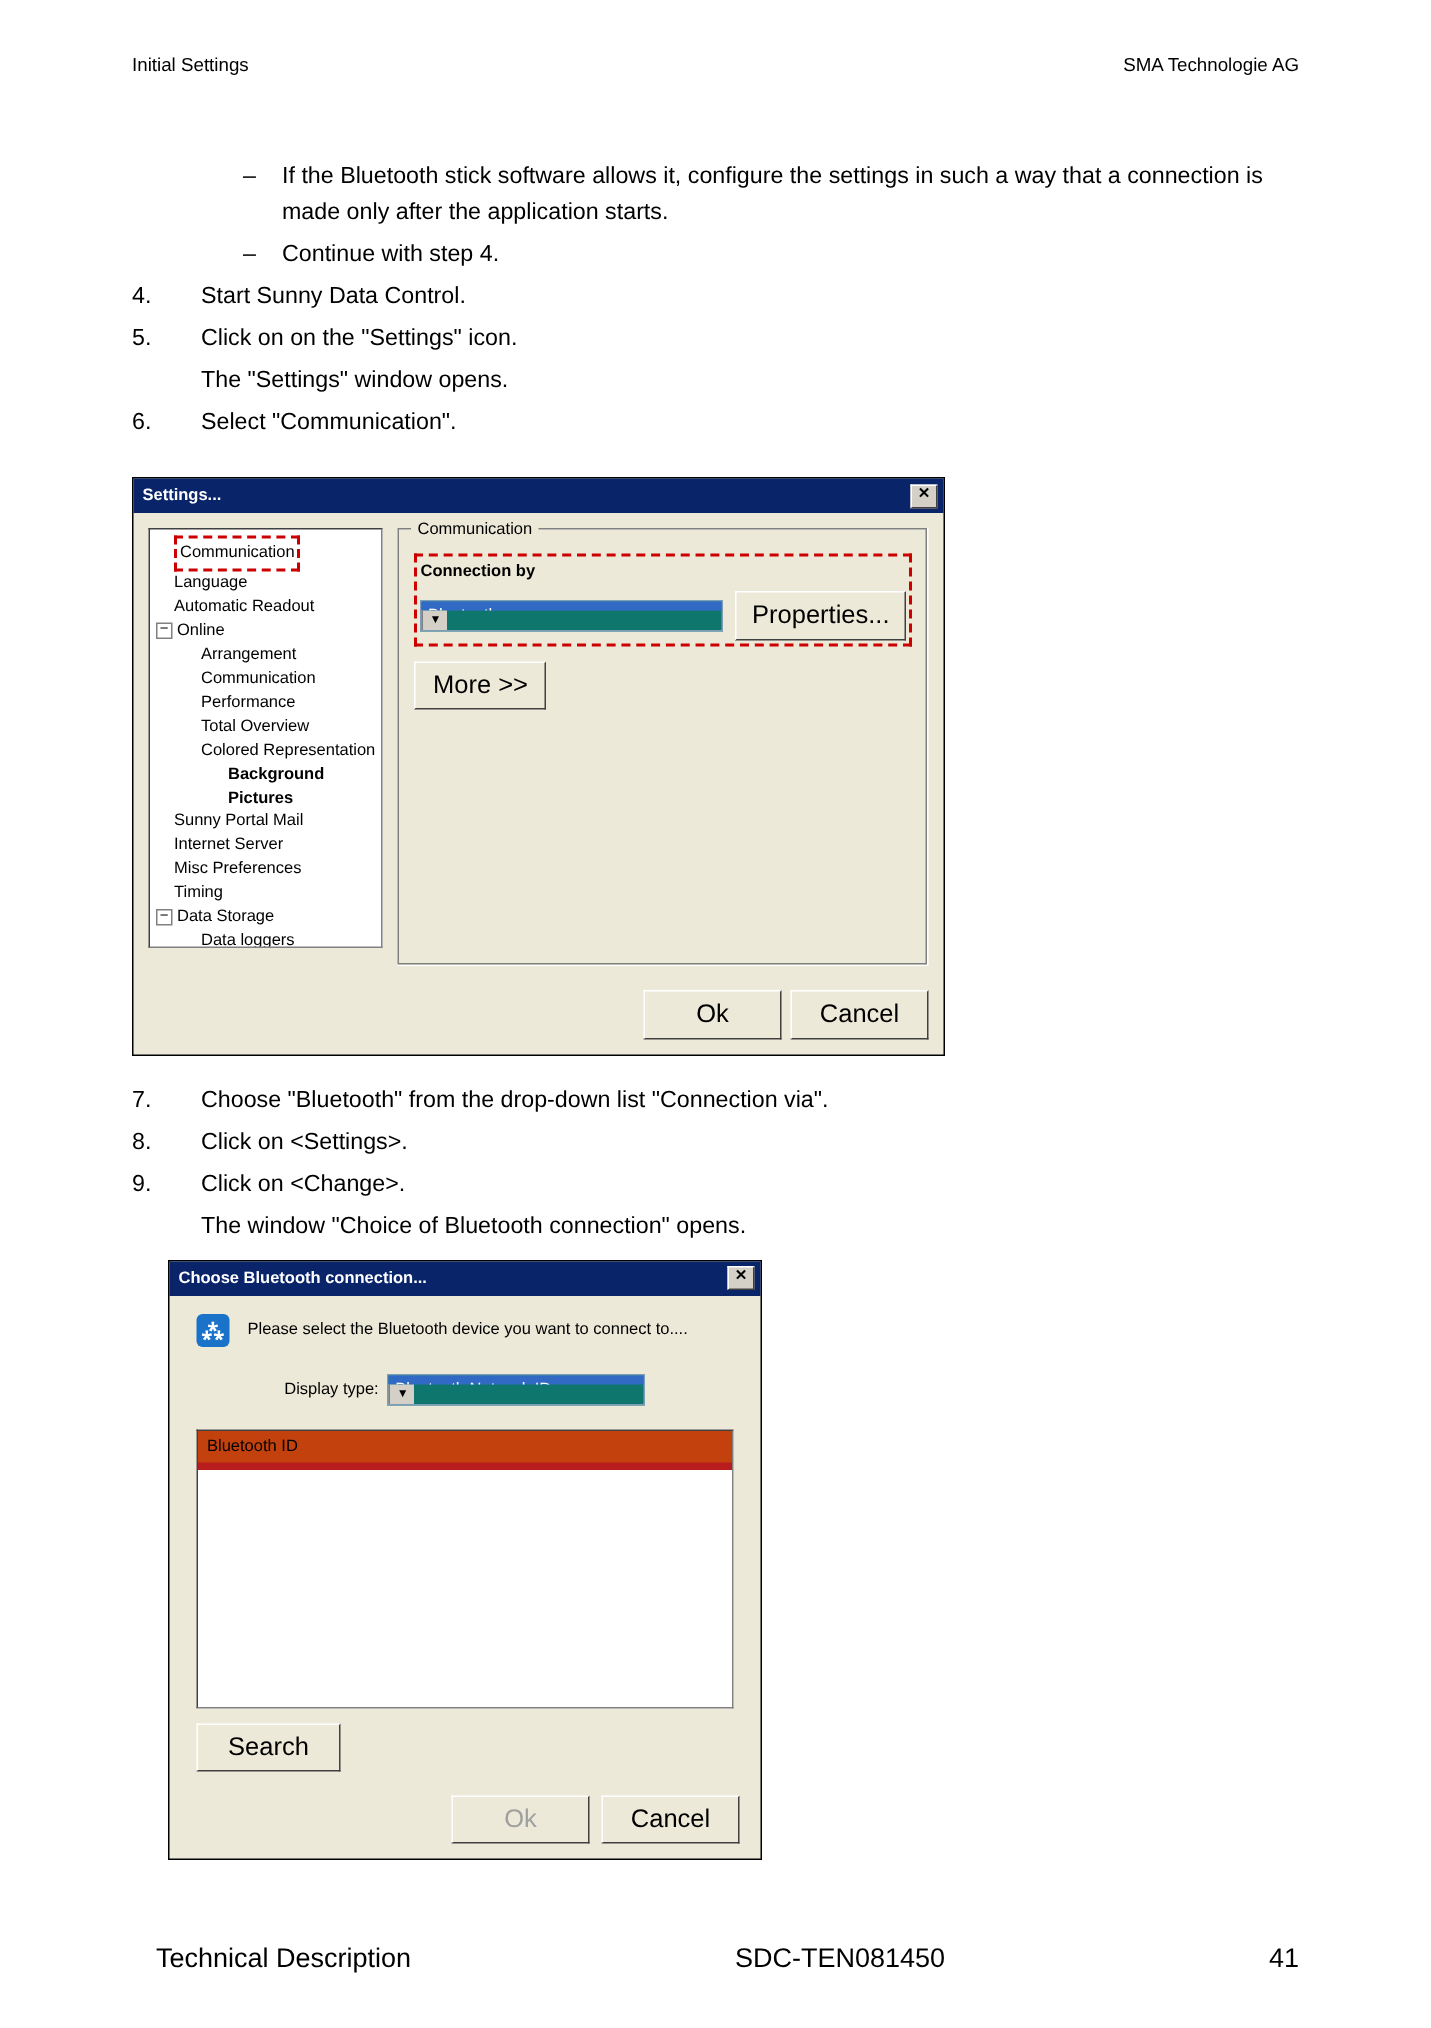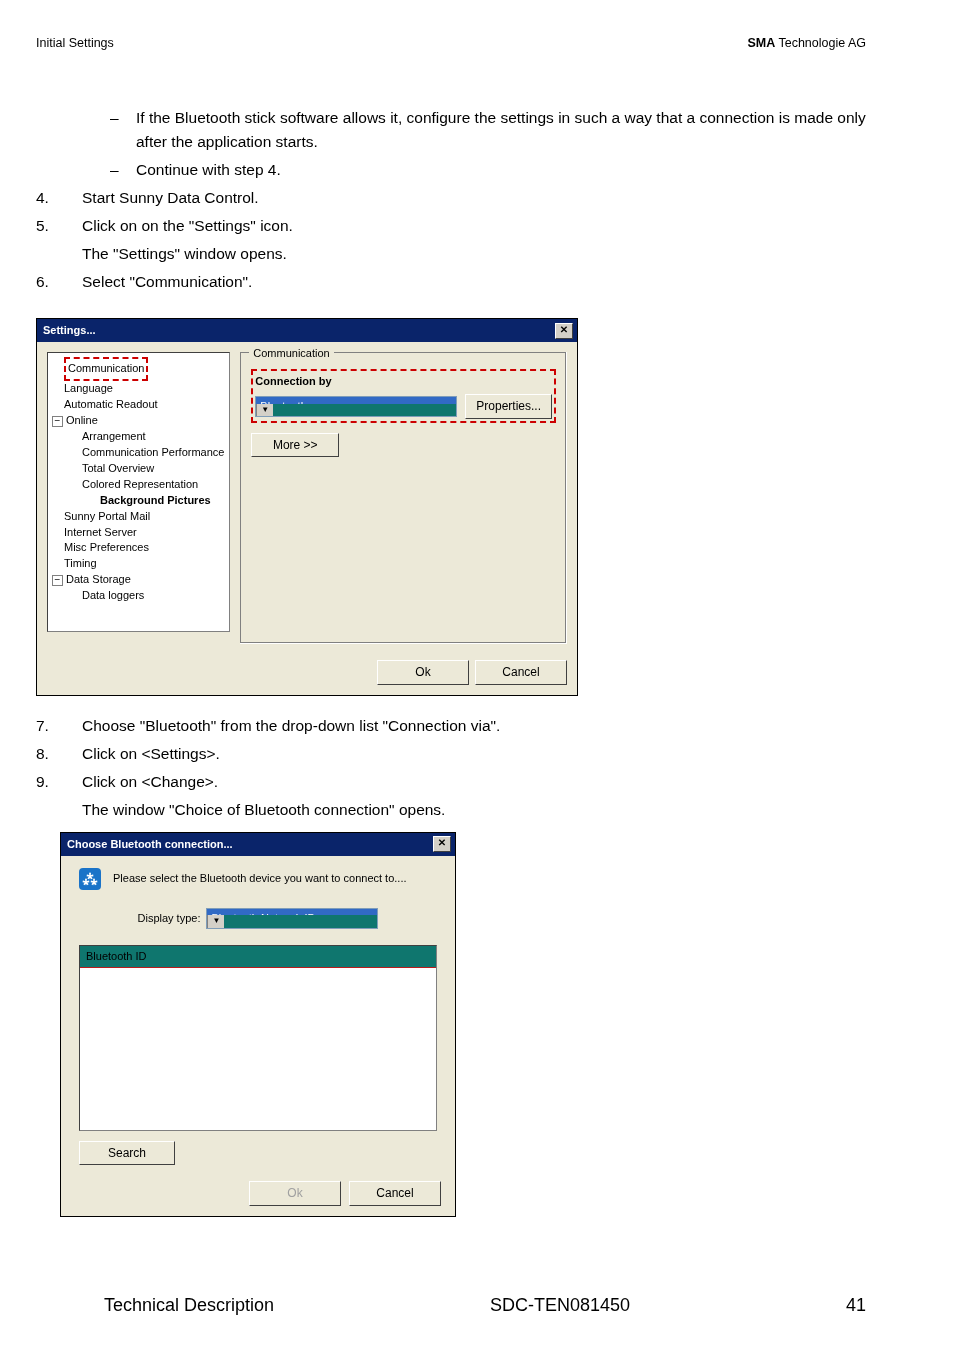--- a/index.html
+++ b/index.html
@@ -7,30 +7,30 @@
     padding: 0;
     font-family: Arial, Helvetica, sans-serif;
     background: #fff;
     color: #000;
     width: 954px;
     height: 1352px;
     position: relative;
     font-size: 15.5px;
   }
   .page {
-    padding: 36px 88px 0 36px;
+    padding: 36px 88px 0 88px;
   }
   .header {
     display: flex;
     justify-content: space-between;
     font-size: 12.5px;
     margin-bottom: 56px;
     color: #000;
   }
-  .header .right b { font-weight: 700; }
+  .header .right b { font-weight: 400; }
   .body-text {
     line-height: 1.55;
   }
   .ol-row {
     display: flex;
     margin: 4px 0;
   }
   .ol-num {
     width: 46px;
     flex: 0 0 46px;
@@ -177,21 +177,21 @@
     align-items: center;
     justify-content: center;
     font-size: 8px;
   }
   .winbtn {
     background: #ece9d8;
     border: 1px solid #fff;
     border-right-color: #404040;
     border-bottom-color: #404040;
     padding: 2px 10px;
-    font-size: 12px;
+    font-size: 17px;
     text-align: center;
   }
   .btn-more { margin-top: 10px; width: 66px; }
   .btnrow {
     display: flex;
     justify-content: flex-end;
     gap: 6px;
     padding: 6px 10px 10px 0;
   }
   .btnrow .winbtn { width: 70px; }
@@ -219,22 +219,22 @@
   .center-row { display:flex; align-items:center; justify-content:center; gap:6px; margin-bottom: 16px;}
   .listbox {
     background: #fff;
     border: 1px solid #808080;
     border-top-color:#404040;
     border-left-color:#404040;
     height: 184px;
     margin: 0 4px;
   }
   .listhdr {
-    background: #0f766e;
-    border-bottom: 1px solid #b91c1c;
+    background: #c2410c;
+    border-bottom: 5px solid #b91c1c;
     padding: 2px 6px;
     display:flex;
     justify-content: space-between;
     flex-direction: column;
   }
   .listhdr .col2 { width: 14px; border-left:1px solid #c0c0c0; }
   .dlg2 .btn-search { width: 74px; margin: 10px 0 0 4px;}
   .dlg2 .bottom { display:flex; justify-content:flex-end; gap:8px; margin-top: 16px;}
   .dlg2 .bottom .winbtn { width: 70px; }
   .disabled { color: #a0a0a0; }

